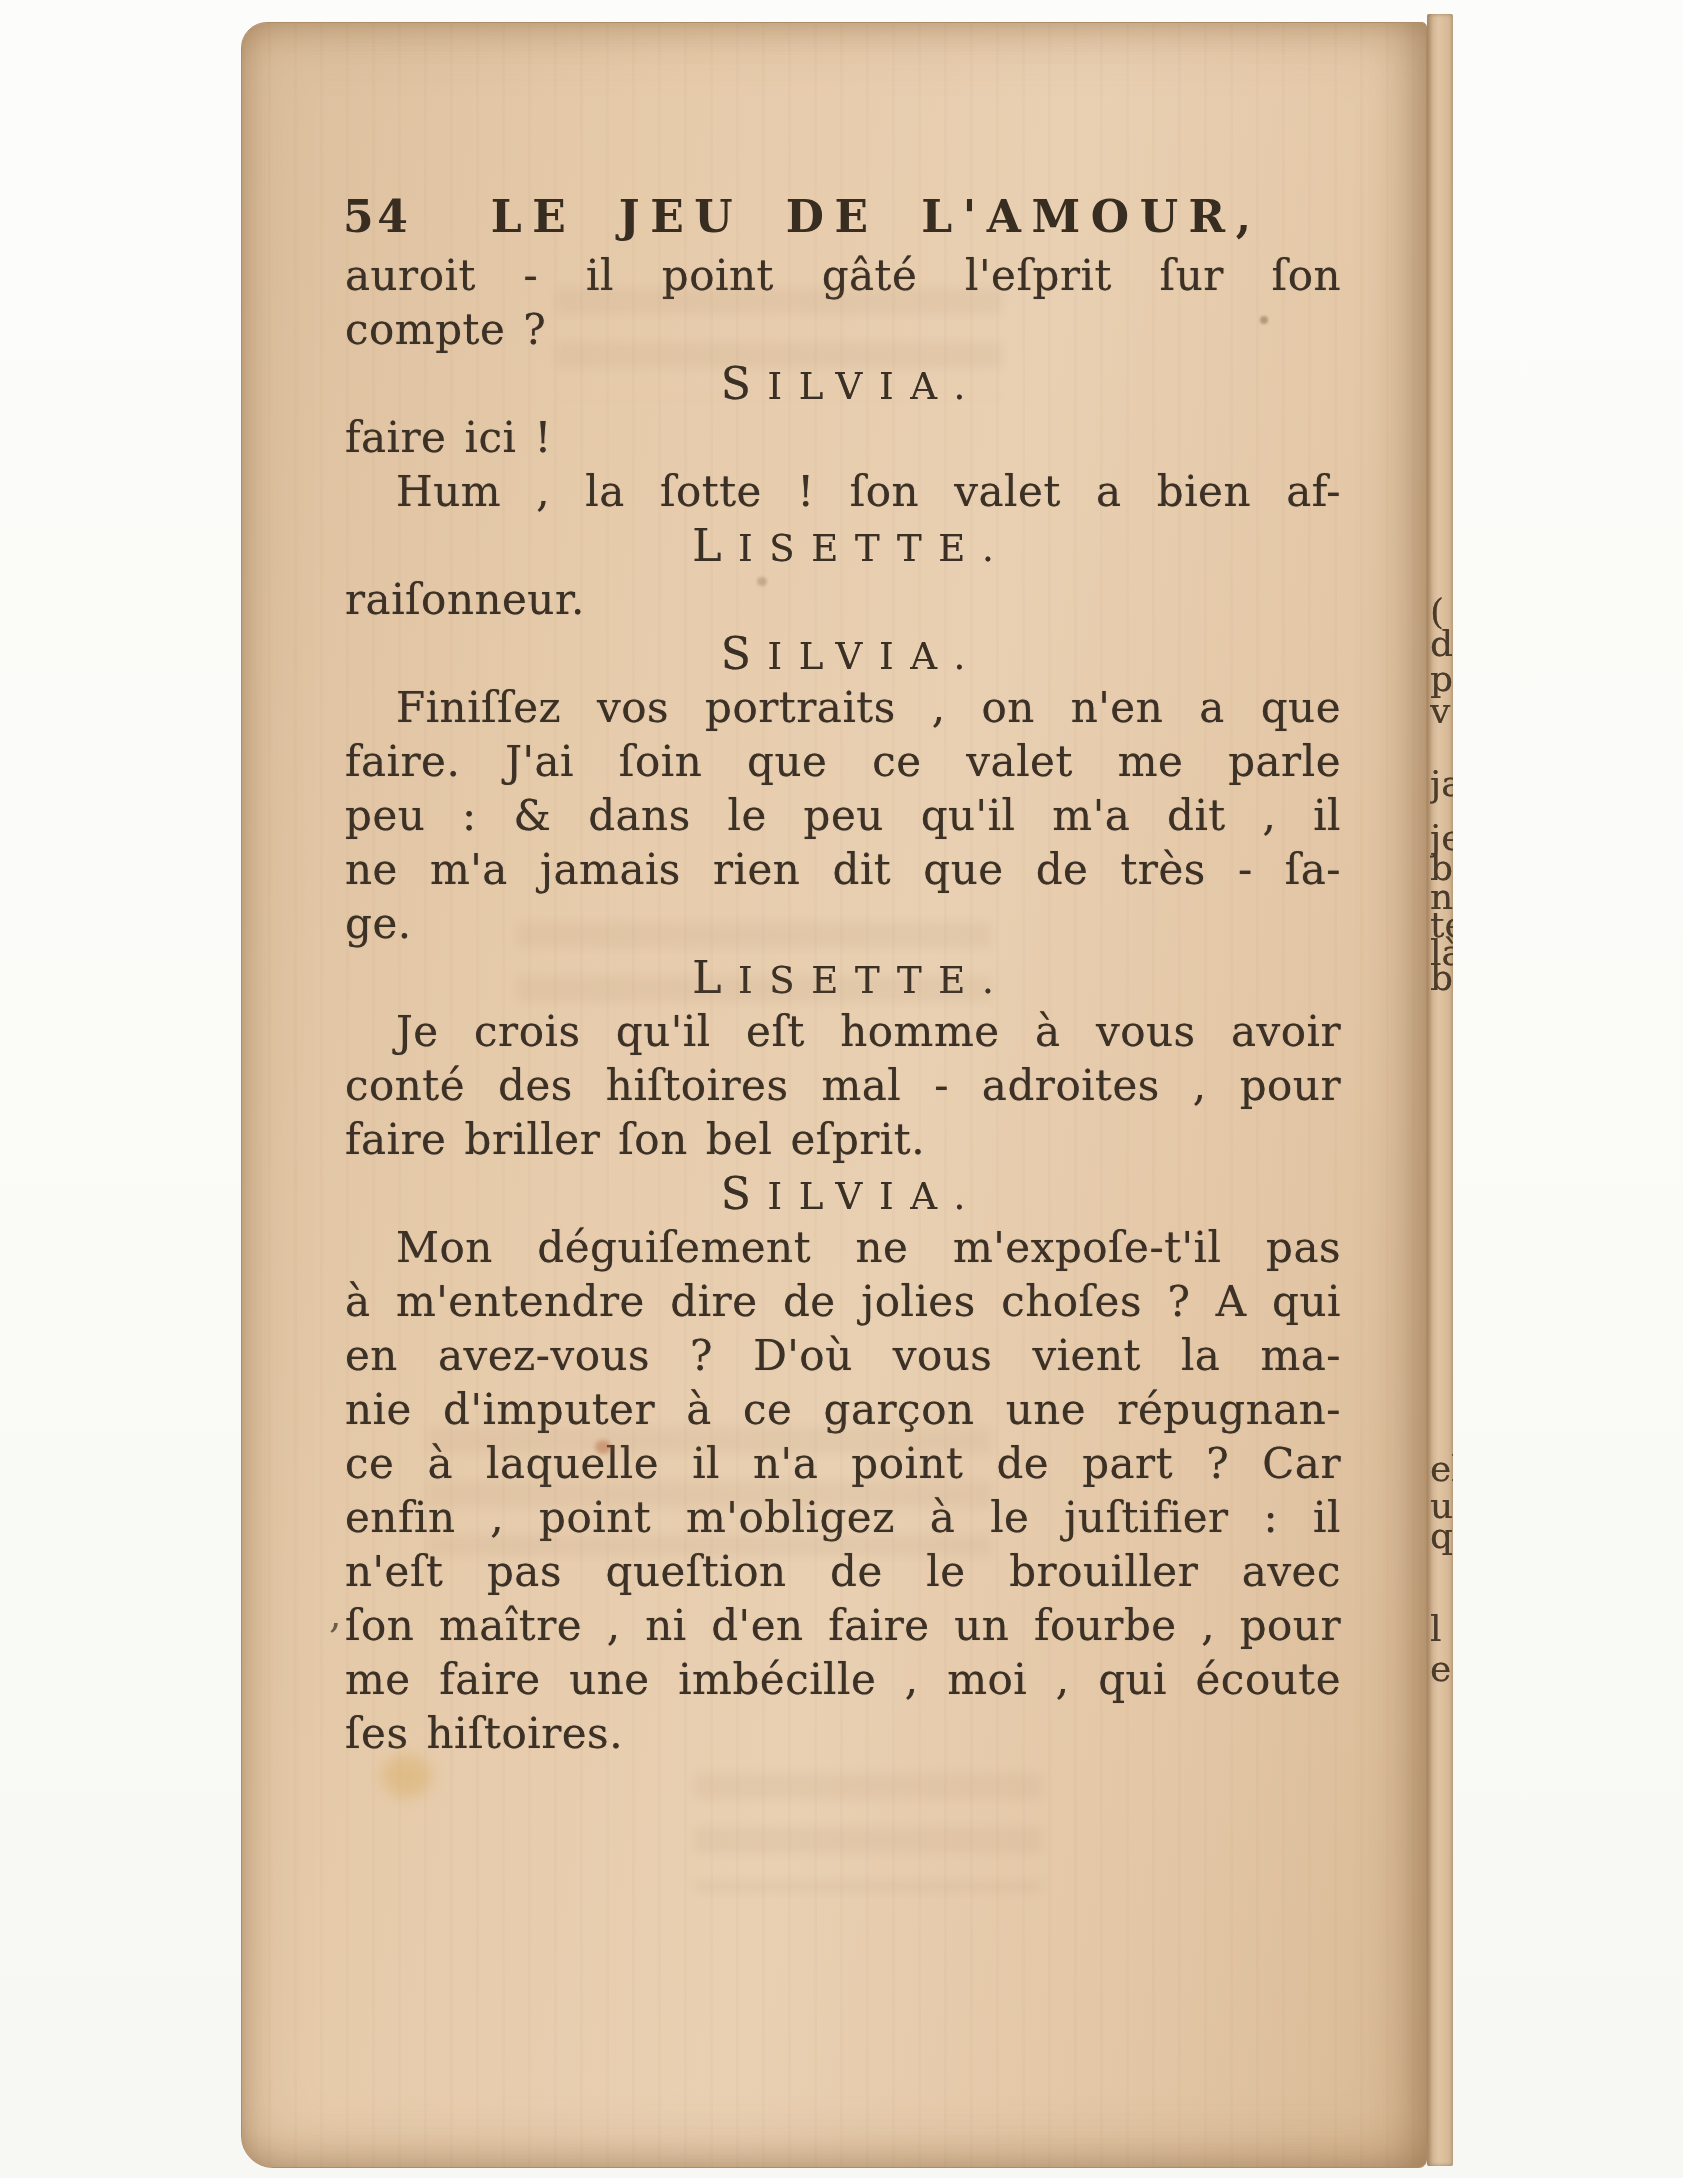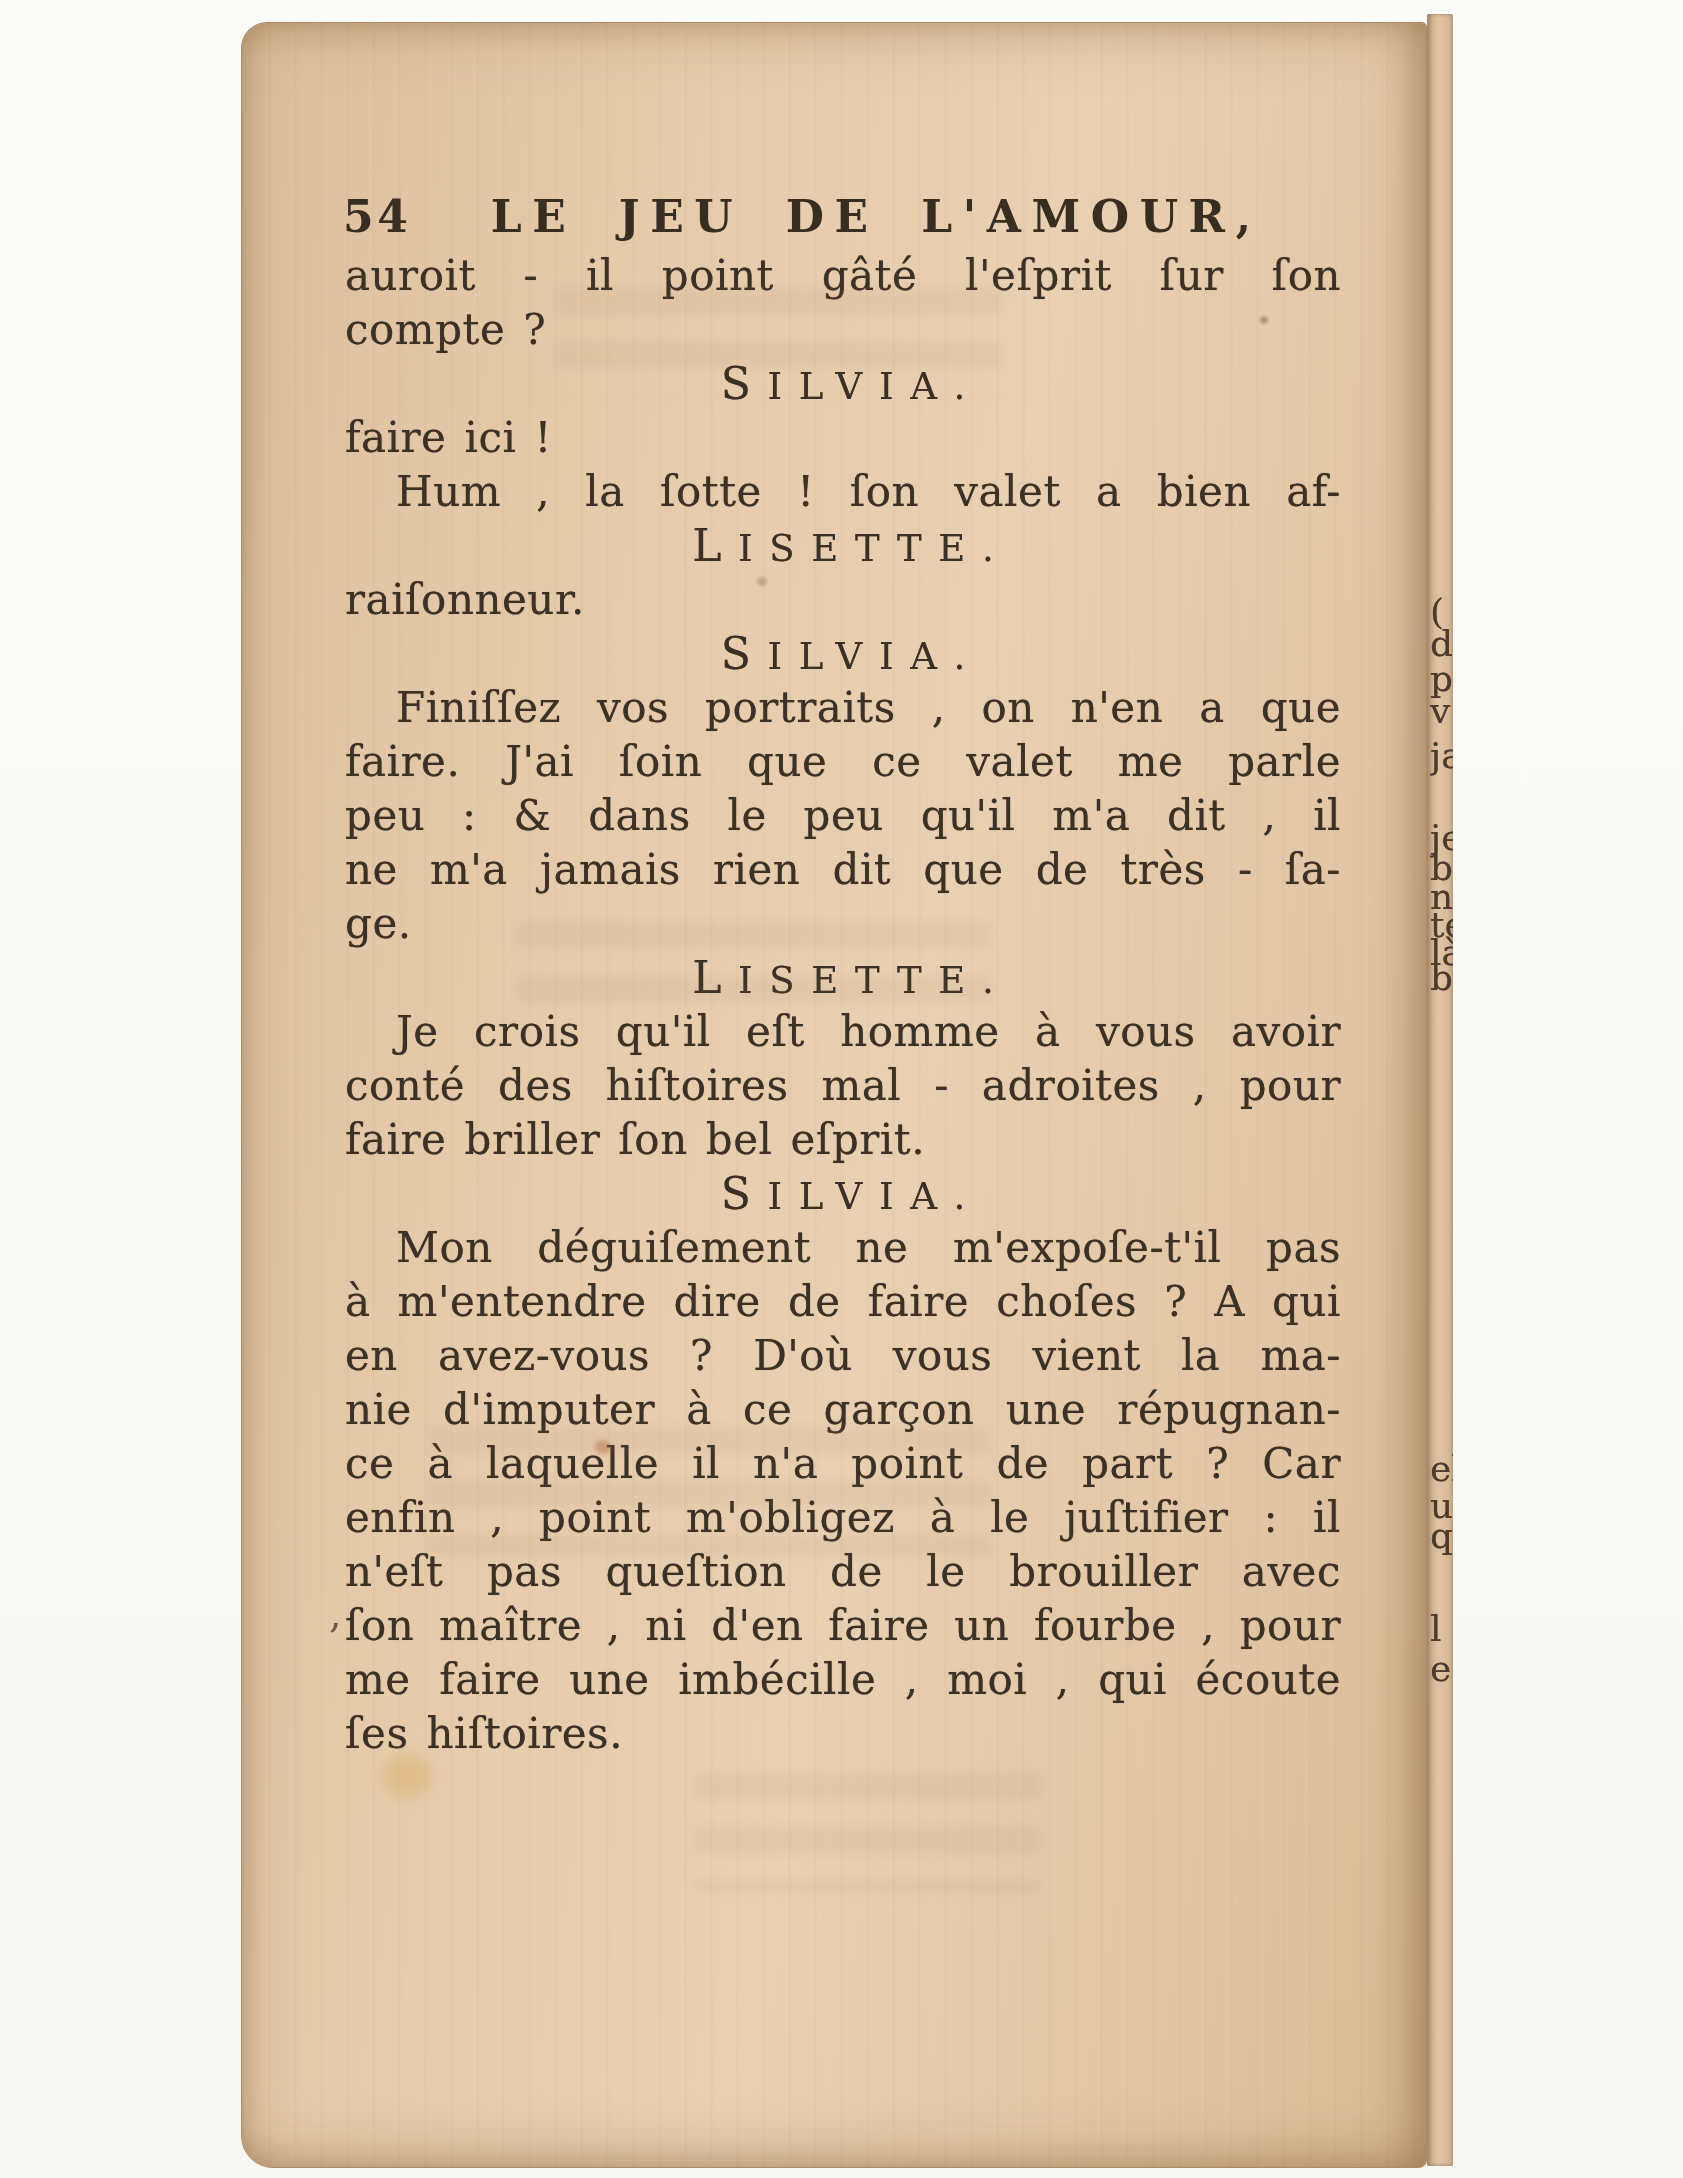--- a/index.html
+++ b/index.html
@@ -100,21 +100,21 @@
       <div class="line justify">faire. J'ai ſoin que ce valet me parle</div>
       <div class="line justify">peu : &amp; dans le peu qu'il m'a dit , il</div>
       <div class="line justify">ne m'a jamais rien dit que de très - ſa-</div>
       <div class="line">ge.</div>
       <div class="line heading">LISETTE.</div>
       <div class="line justify indent">Je crois qu'il eſt homme à vous avoir</div>
       <div class="line justify">conté des hiſtoires mal - adroites , pour</div>
       <div class="line">faire briller ſon bel eſprit.</div>
       <div class="line heading">SILVIA.</div>
       <div class="line justify indent">Mon déguiſement ne m'expoſe-t'il pas</div>
-      <div class="line justify">à m'entendre dire de faire choſes ? A qui</div>
+      <div class="line justify">à m'entendre dire de jolies choſes ? A qui</div>
       <div class="line justify">en avez-vous ? D'où vous vient la ma-</div>
       <div class="line justify">nie d'imputer à ce garçon une répugnan-</div>
       <div class="line justify">ce à laquelle il n'a point de part ? Car</div>
       <div class="line justify">enfin , point m'obligez à le juſtifier : il</div>
       <div class="line justify">n'eſt pas queſtion de le brouiller avec</div>
       <div class="line justify">ſon maître , ni d'en faire un fourbe , pour</div>
       <div class="line justify">me faire une imbécille , moi , qui écoute</div>
       <div class="line">ſes hiſtoires.</div>
     </div>
 
@@ -133,21 +133,21 @@
   <span class="stain s3"></span>
   <span class="stain s4"></span>
 </div>
 
 <div class="edge-strip">
 
 <span class="frag" style="top: 578px;">(</span>
     <span class="frag" style="top: 610px;">d</span>
     <span class="frag" style="top: 645px;">p</span>
     <span class="frag" style="top: 677px;">v</span>
-    <span class="frag" style="top: 722px;">ja</span>
+    <span class="frag" style="top: 750px;">ja</span>
     <span class="frag" style="top: 804px;">je</span>
     <span class="frag" style="top: 834px;">b</span>
     <span class="frag" style="top: 863px;">n</span>
     <span class="frag" style="top: 891px;">te</span>
     <span class="frag" style="top: 919px;">là</span>
     <span class="frag" style="top: 944px;">b</span>
     <span class="frag" style="top: 1435px;">el</span>
     <span class="frag" style="top: 1472px;">u</span>
     <span class="frag" style="top: 1502px;">q</span>
     <span class="frag" style="top: 1595px;">l</span>

